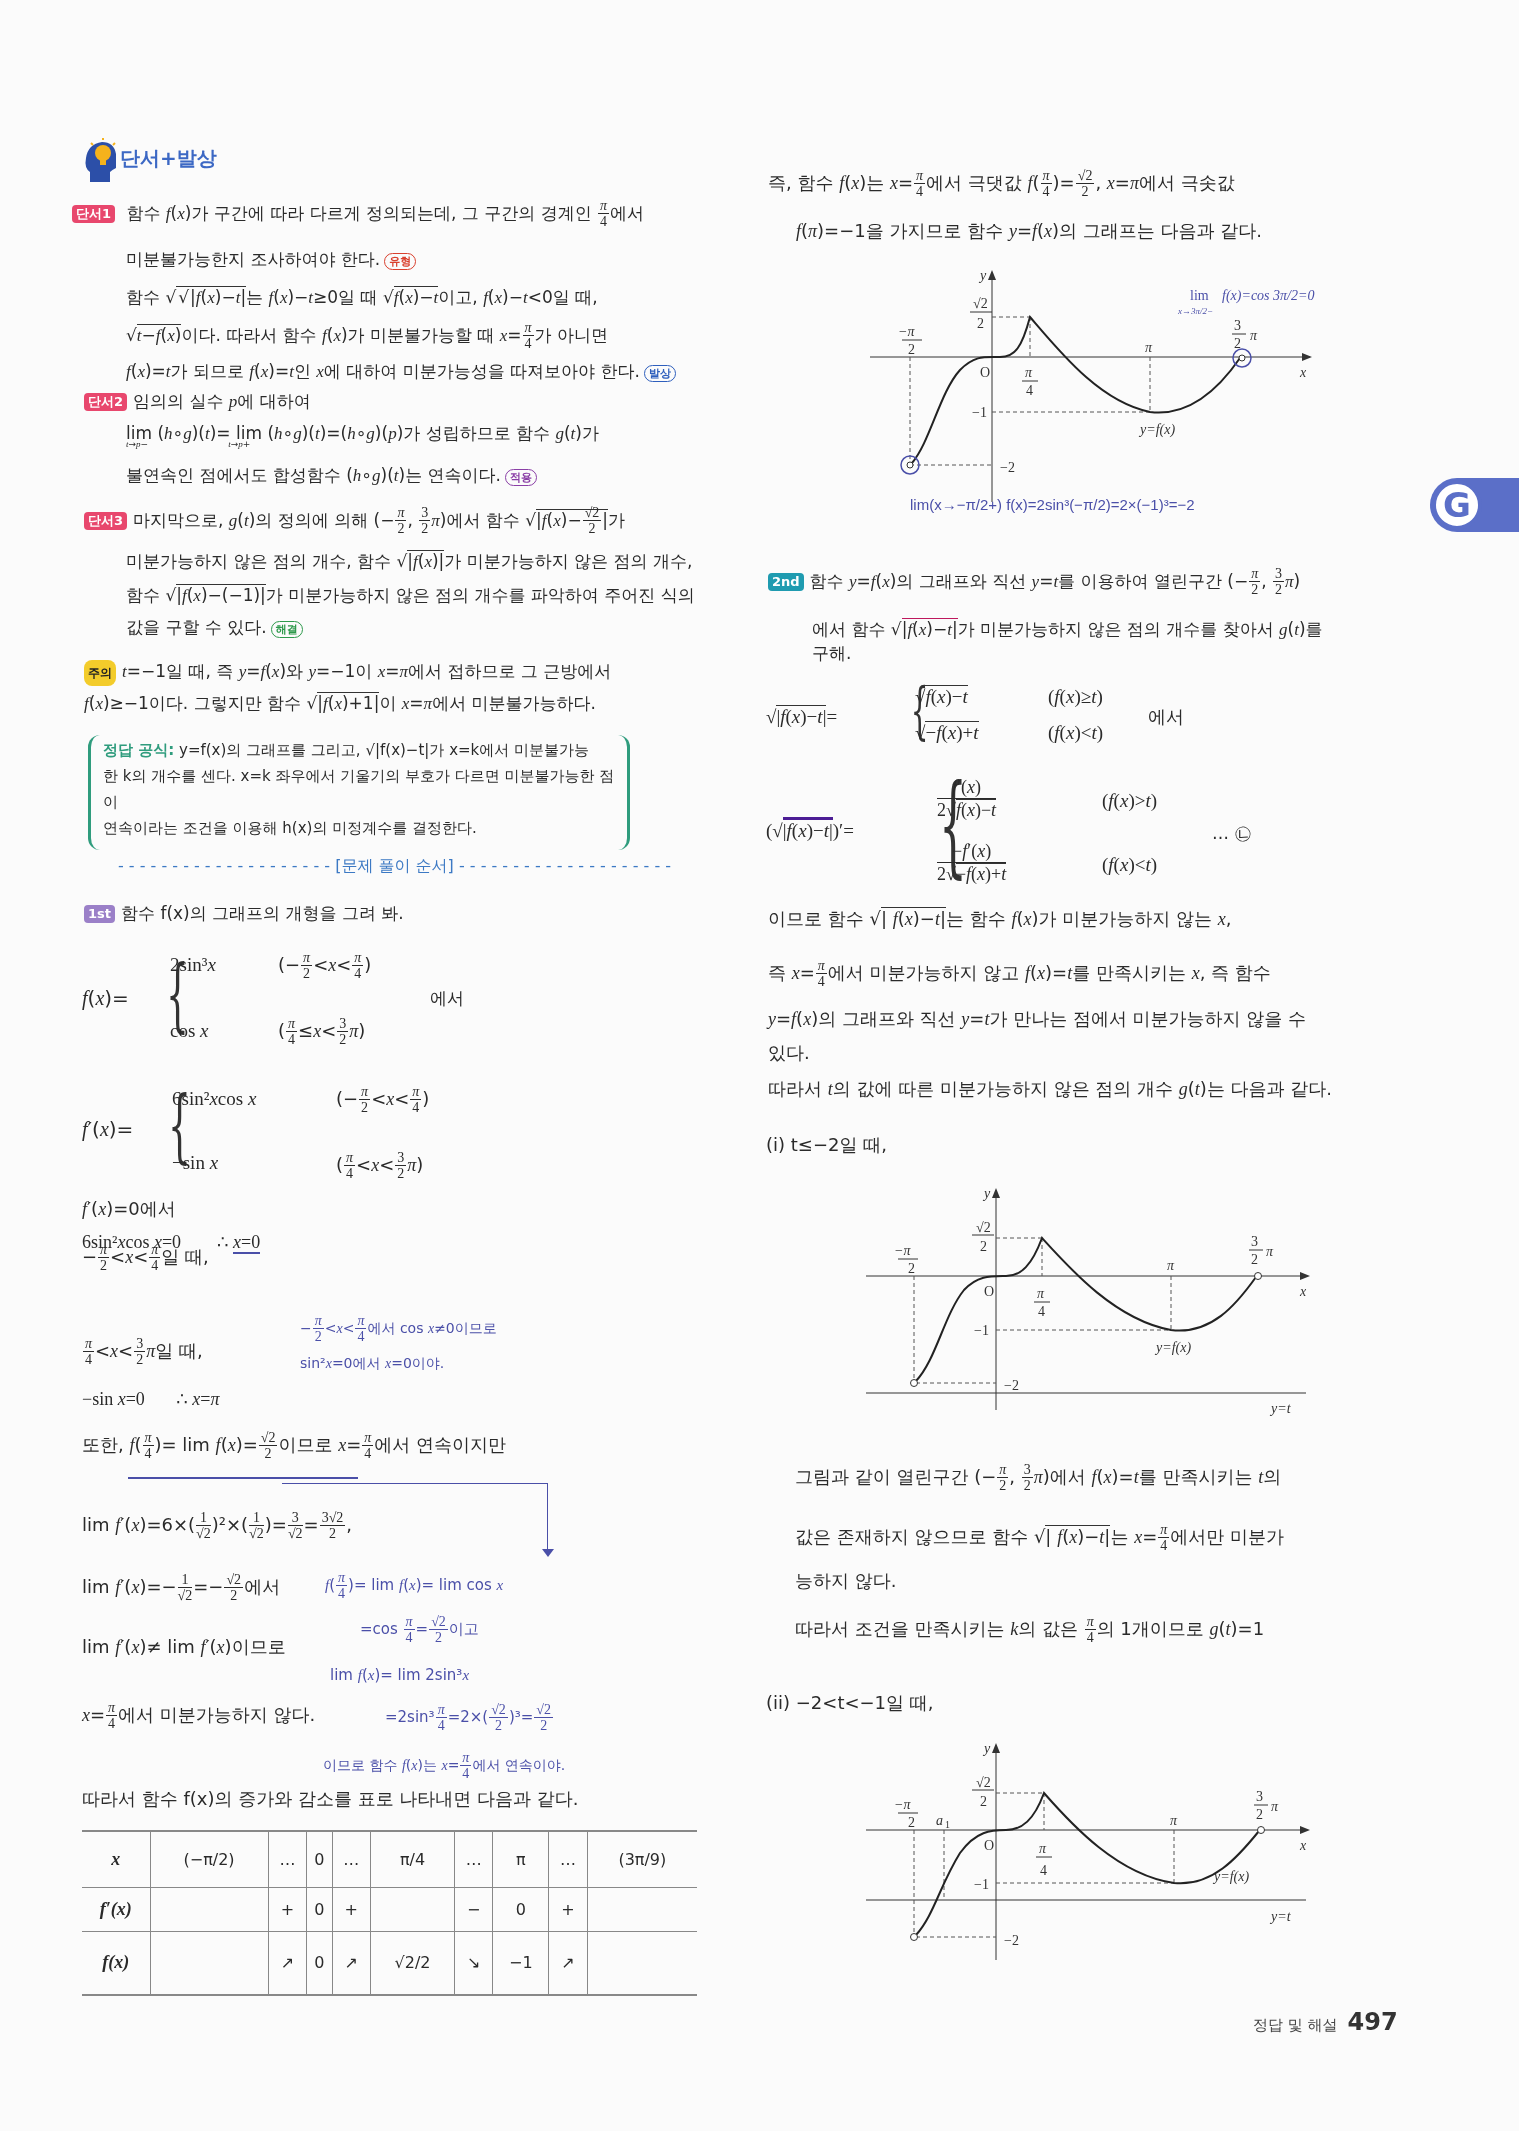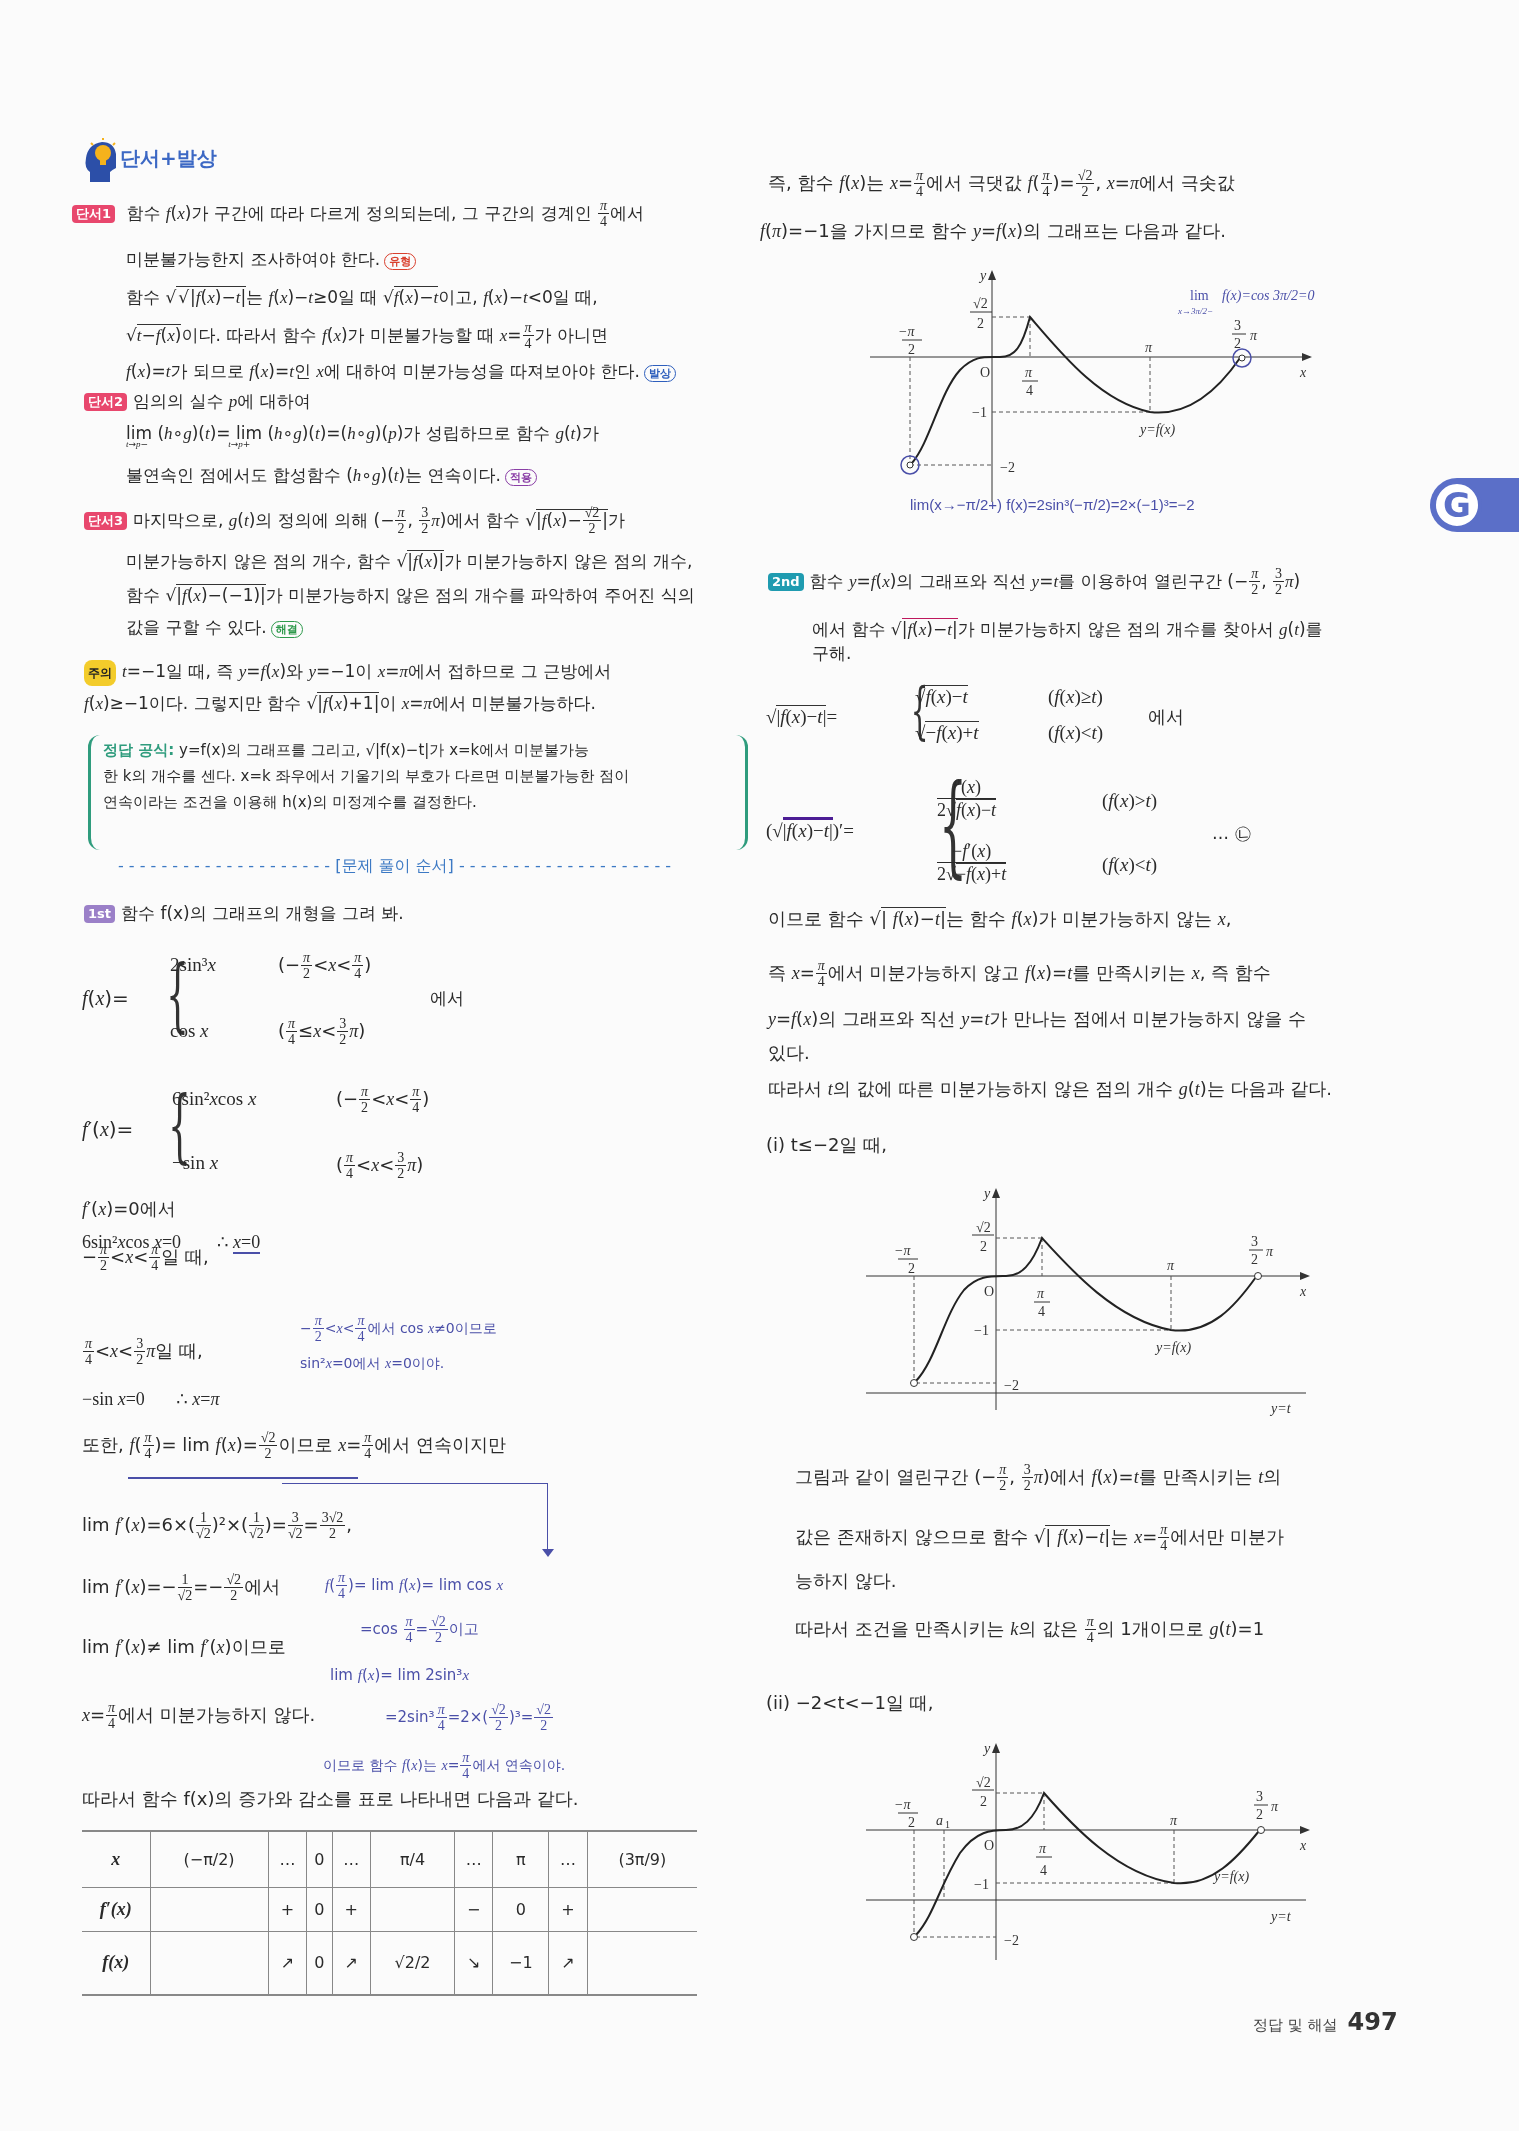--- a/index.html
+++ b/index.html
@@ -18,21 +18,21 @@
   .tag-pink { background: #e8476d; }
   .tag-purple { background: #9b80c8; }
   .tag-teal { background: #1f9bb0; }
   .stamp { display: inline-block; font-size: 11px; font-weight: bold; border: 1.5px solid; border-radius: 10px; padding: 0 4px; line-height: 15px; margin-left: 4px; }
   .stamp-red { color: #d9402e; border-color: #d9402e; }
   .stamp-blue { color: #2e5fbd; border-color: #2e5fbd; }
   .stamp-purple { color: #8a3fa6; border-color: #8a3fa6; }
   .stamp-green { color: #2e9a4c; border-color: #2e9a4c; }
   .caution { display: inline-block; background: #f3cc2b; color: #222; font-size: 12px; font-weight: bold; padding: 0 4px; border-radius: 8px; margin-right: 6px; }
   .header-title { position: absolute; left: 120px; top: 145px; font-size: 20px; font-weight: bold; color: #3c68c4; }
-  .formula-box { position: absolute; left: 88px; top: 735px; width: 660px; height: 115px; border-left: 3px solid #2f9c7d; border-right: 3px solid #2f9c7d; border-radius: 12px; padding: 2px 12px; font-size: 15px; line-height: 26px; }
+  .formula-box { position: absolute; left: 88px; top: 735px; width: 542px; height: 115px; border-left: 3px solid #2f9c7d; border-right: 3px solid #2f9c7d; border-radius: 12px; padding: 2px 12px; font-size: 15px; line-height: 26px; }
   .formula-box .key { color: #2f9c7d; font-weight: bold; }
   .order { position: absolute; left: 82px; top: 856px; width: 625px; color: #3c79c4; font-size: 16px; text-align: center; white-space: nowrap; overflow: hidden; }
   .brace { position: absolute; font-family: "DejaVu Serif", serif; font-style: normal; color: #333; }
   table.inc { position: absolute; left: 82px; top: 1830px; width: 615px; border-collapse: collapse; font-size: 16px; }
   table.inc td { border: 1px solid #888; text-align: center; height: 44px; }
   table.inc tr:first-child td { height: 56px; border-top: 2px solid #888; }
   table.inc tr:last-child td { height: 64px; border-bottom: 2px solid #888; }
   table.inc td:first-child { border-left: none; font-weight: bold; font-family: "Liberation Serif", serif; font-style: italic; font-size: 18px; width: 68px; }
   table.inc td:last-child { border-right: none; }
   .graph { position: absolute; }
@@ -183,21 +183,21 @@
     <td>↘</td>
     <td>−1</td>
     <td>↗</td>
     <td></td>
   </tr>
 </tbody>
   </table>
 
 <div>
   <div class="line" style="left:768px;top:168px;font-size:18px">즉, 함수 <span class="m">f</span>(<span class="m">x</span>)는 <span class="m">x</span>=<span class="frac r"><span class="num m">π</span><span>4</span></span>에서 극댓값 <span class="m">f</span>(<span class="frac r"><span class="num m">π</span><span>4</span></span>)=<span class="frac r"><span class="num">√2</span><span>2</span></span>, <span class="m">x</span>=<span class="m">π</span>에서 극솟값</div>
-  <div class="line" style="left:760px;top:218px;font-size:18px"><span class="m">f</span>(<span class="m">π</span>)=−1을 가지므로 함수 <span class="m">y</span>=<span class="m">f</span>(<span class="m">x</span>)의 그래프는 다음과 같다.</div>
+  <div class="line" style="left:796px;top:218px;font-size:18px"><span class="m">f</span>(<span class="m">π</span>)=−1을 가지므로 함수 <span class="m">y</span>=<span class="m">f</span>(<span class="m">x</span>)의 그래프는 다음과 같다.</div>
 </div>
 
 <svg class="graph" style="left:860px;top:262px" width="540" height="290" viewBox="0 0 540 290">
   <g font-family="Liberation Serif, serif" font-size="14" fill="#333">
     <line x1="10" y1="95" x2="450" y2="95" stroke="#333" stroke-width="1"></line>
     <polygon points="452,95 442,91 442,99" fill="#333"></polygon>
     <line x1="132" y1="240" x2="132" y2="12" stroke="#333" stroke-width="1"></line>
     <polygon points="132,8 128,18 136,18" fill="#333"></polygon>
     <text x="120" y="18" font-style="italic">y</text>
     <text x="440" y="115" font-style="italic">x</text>

